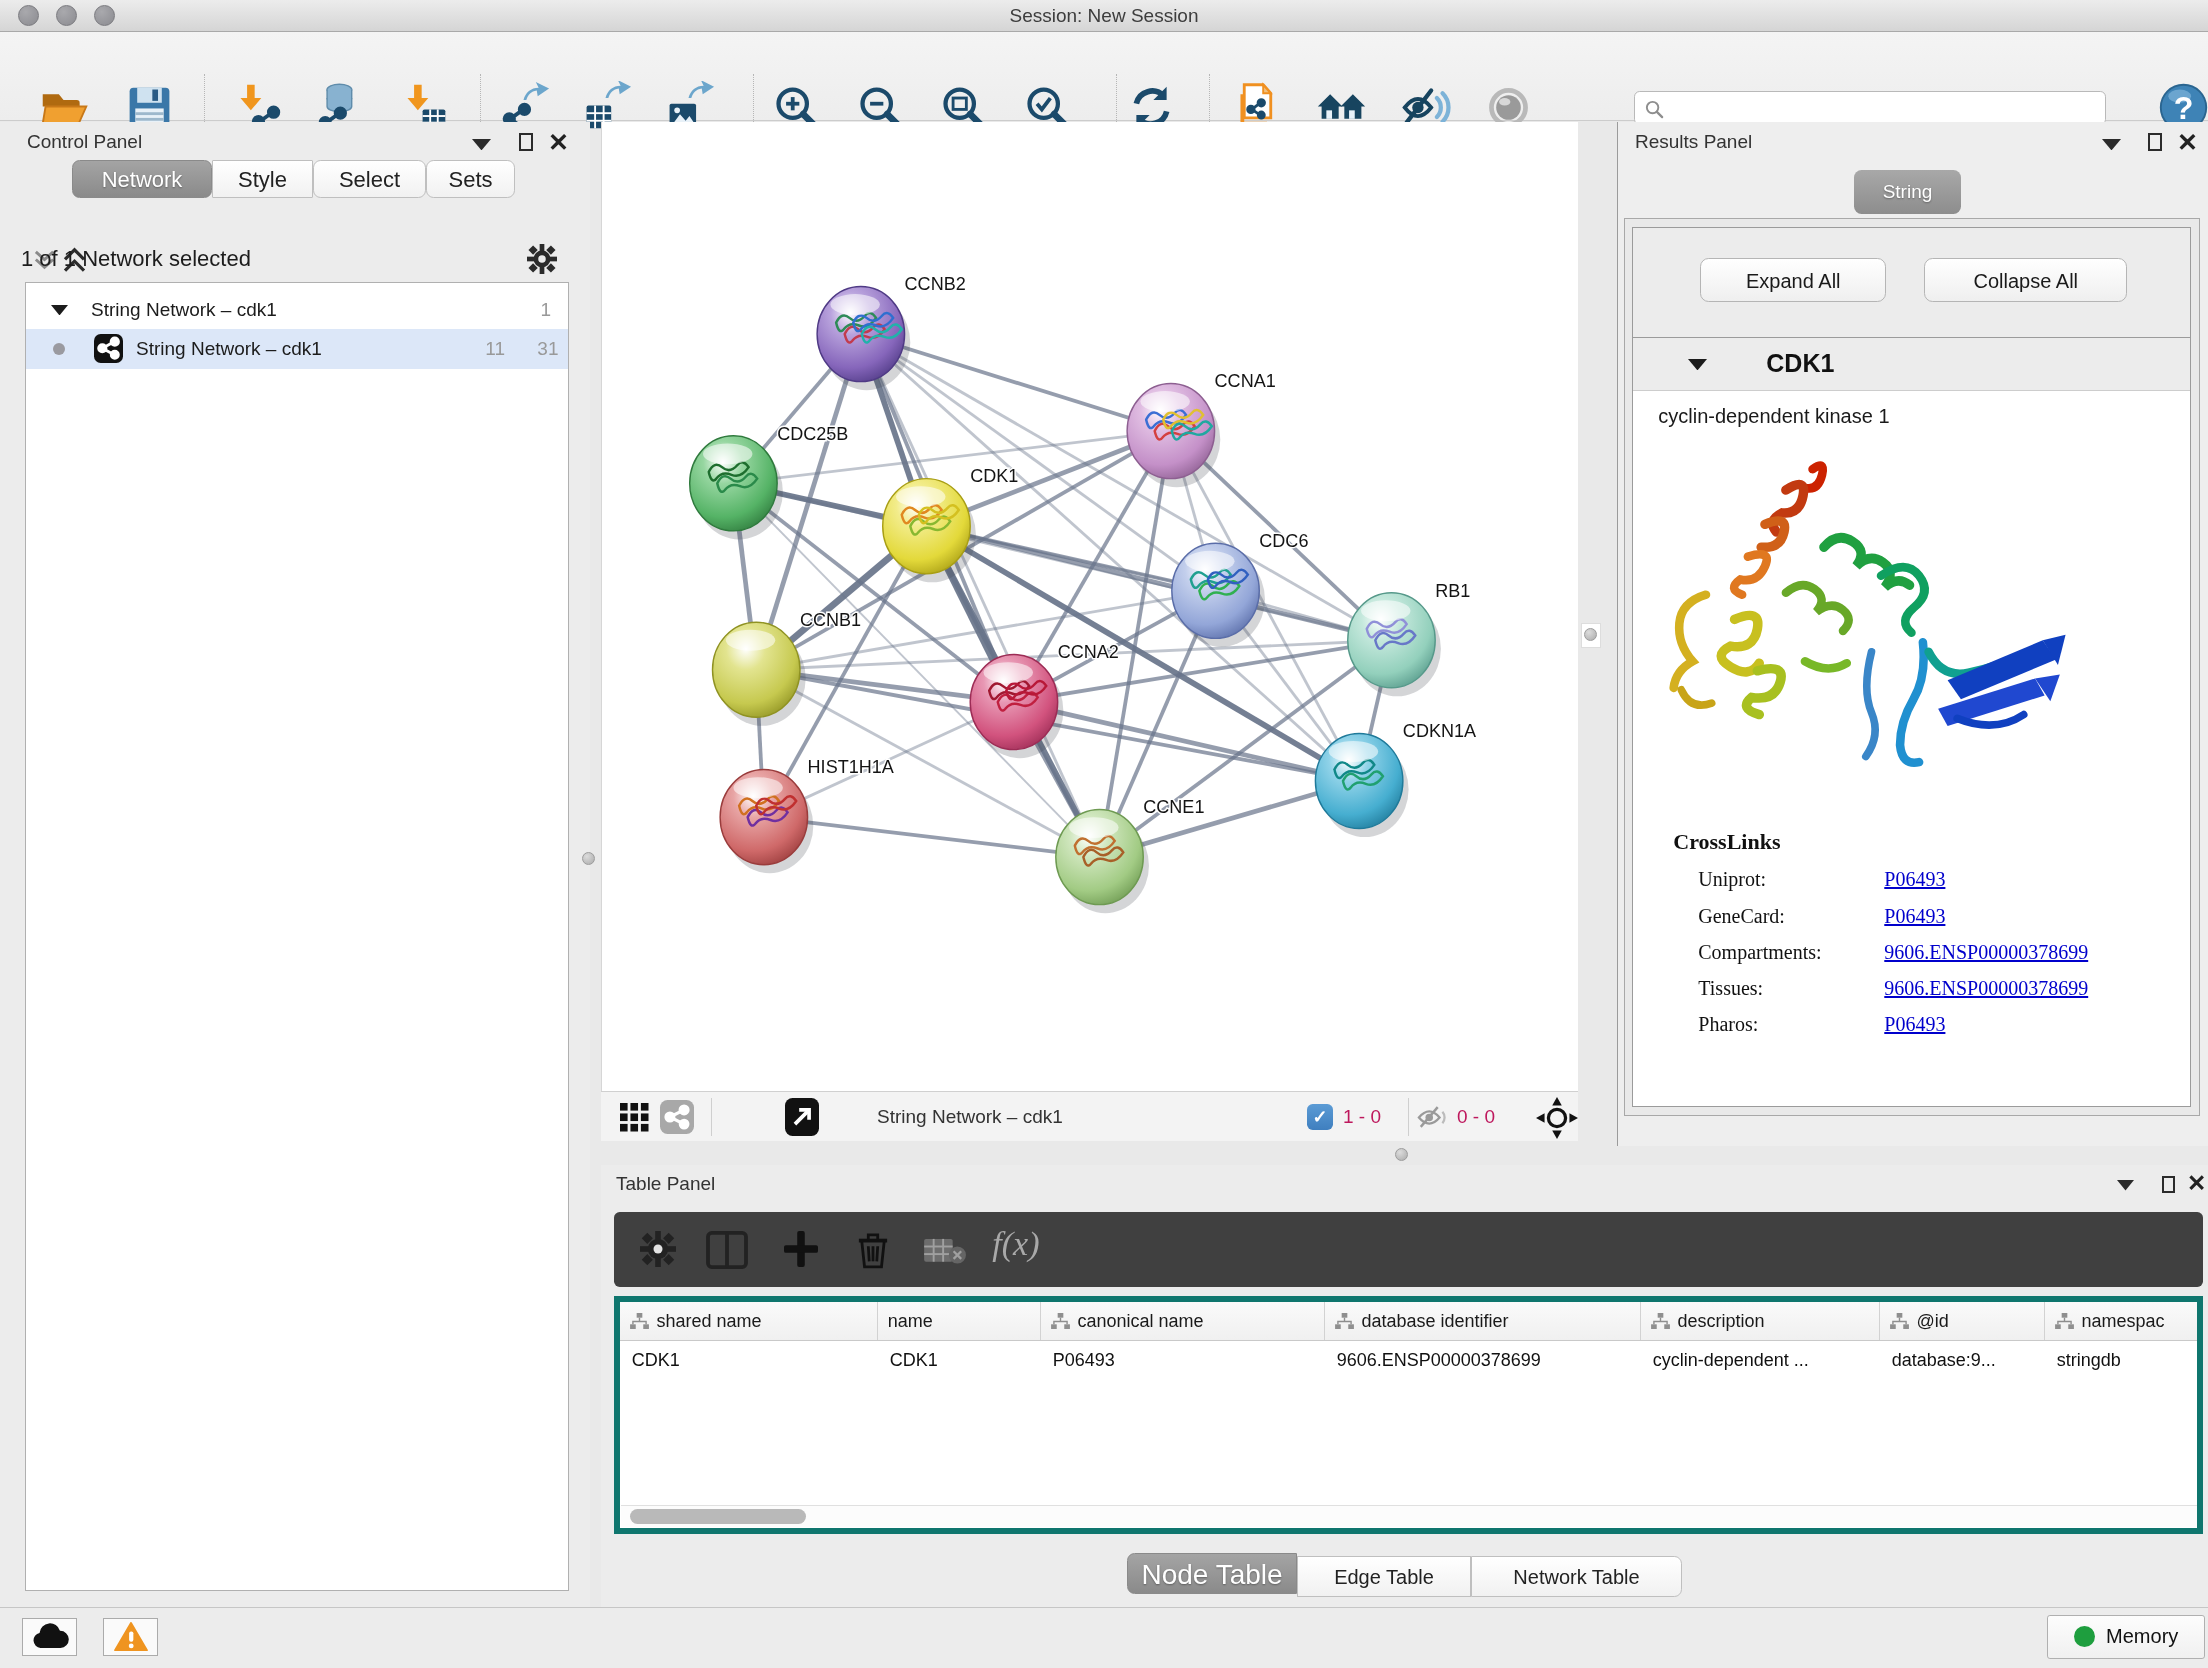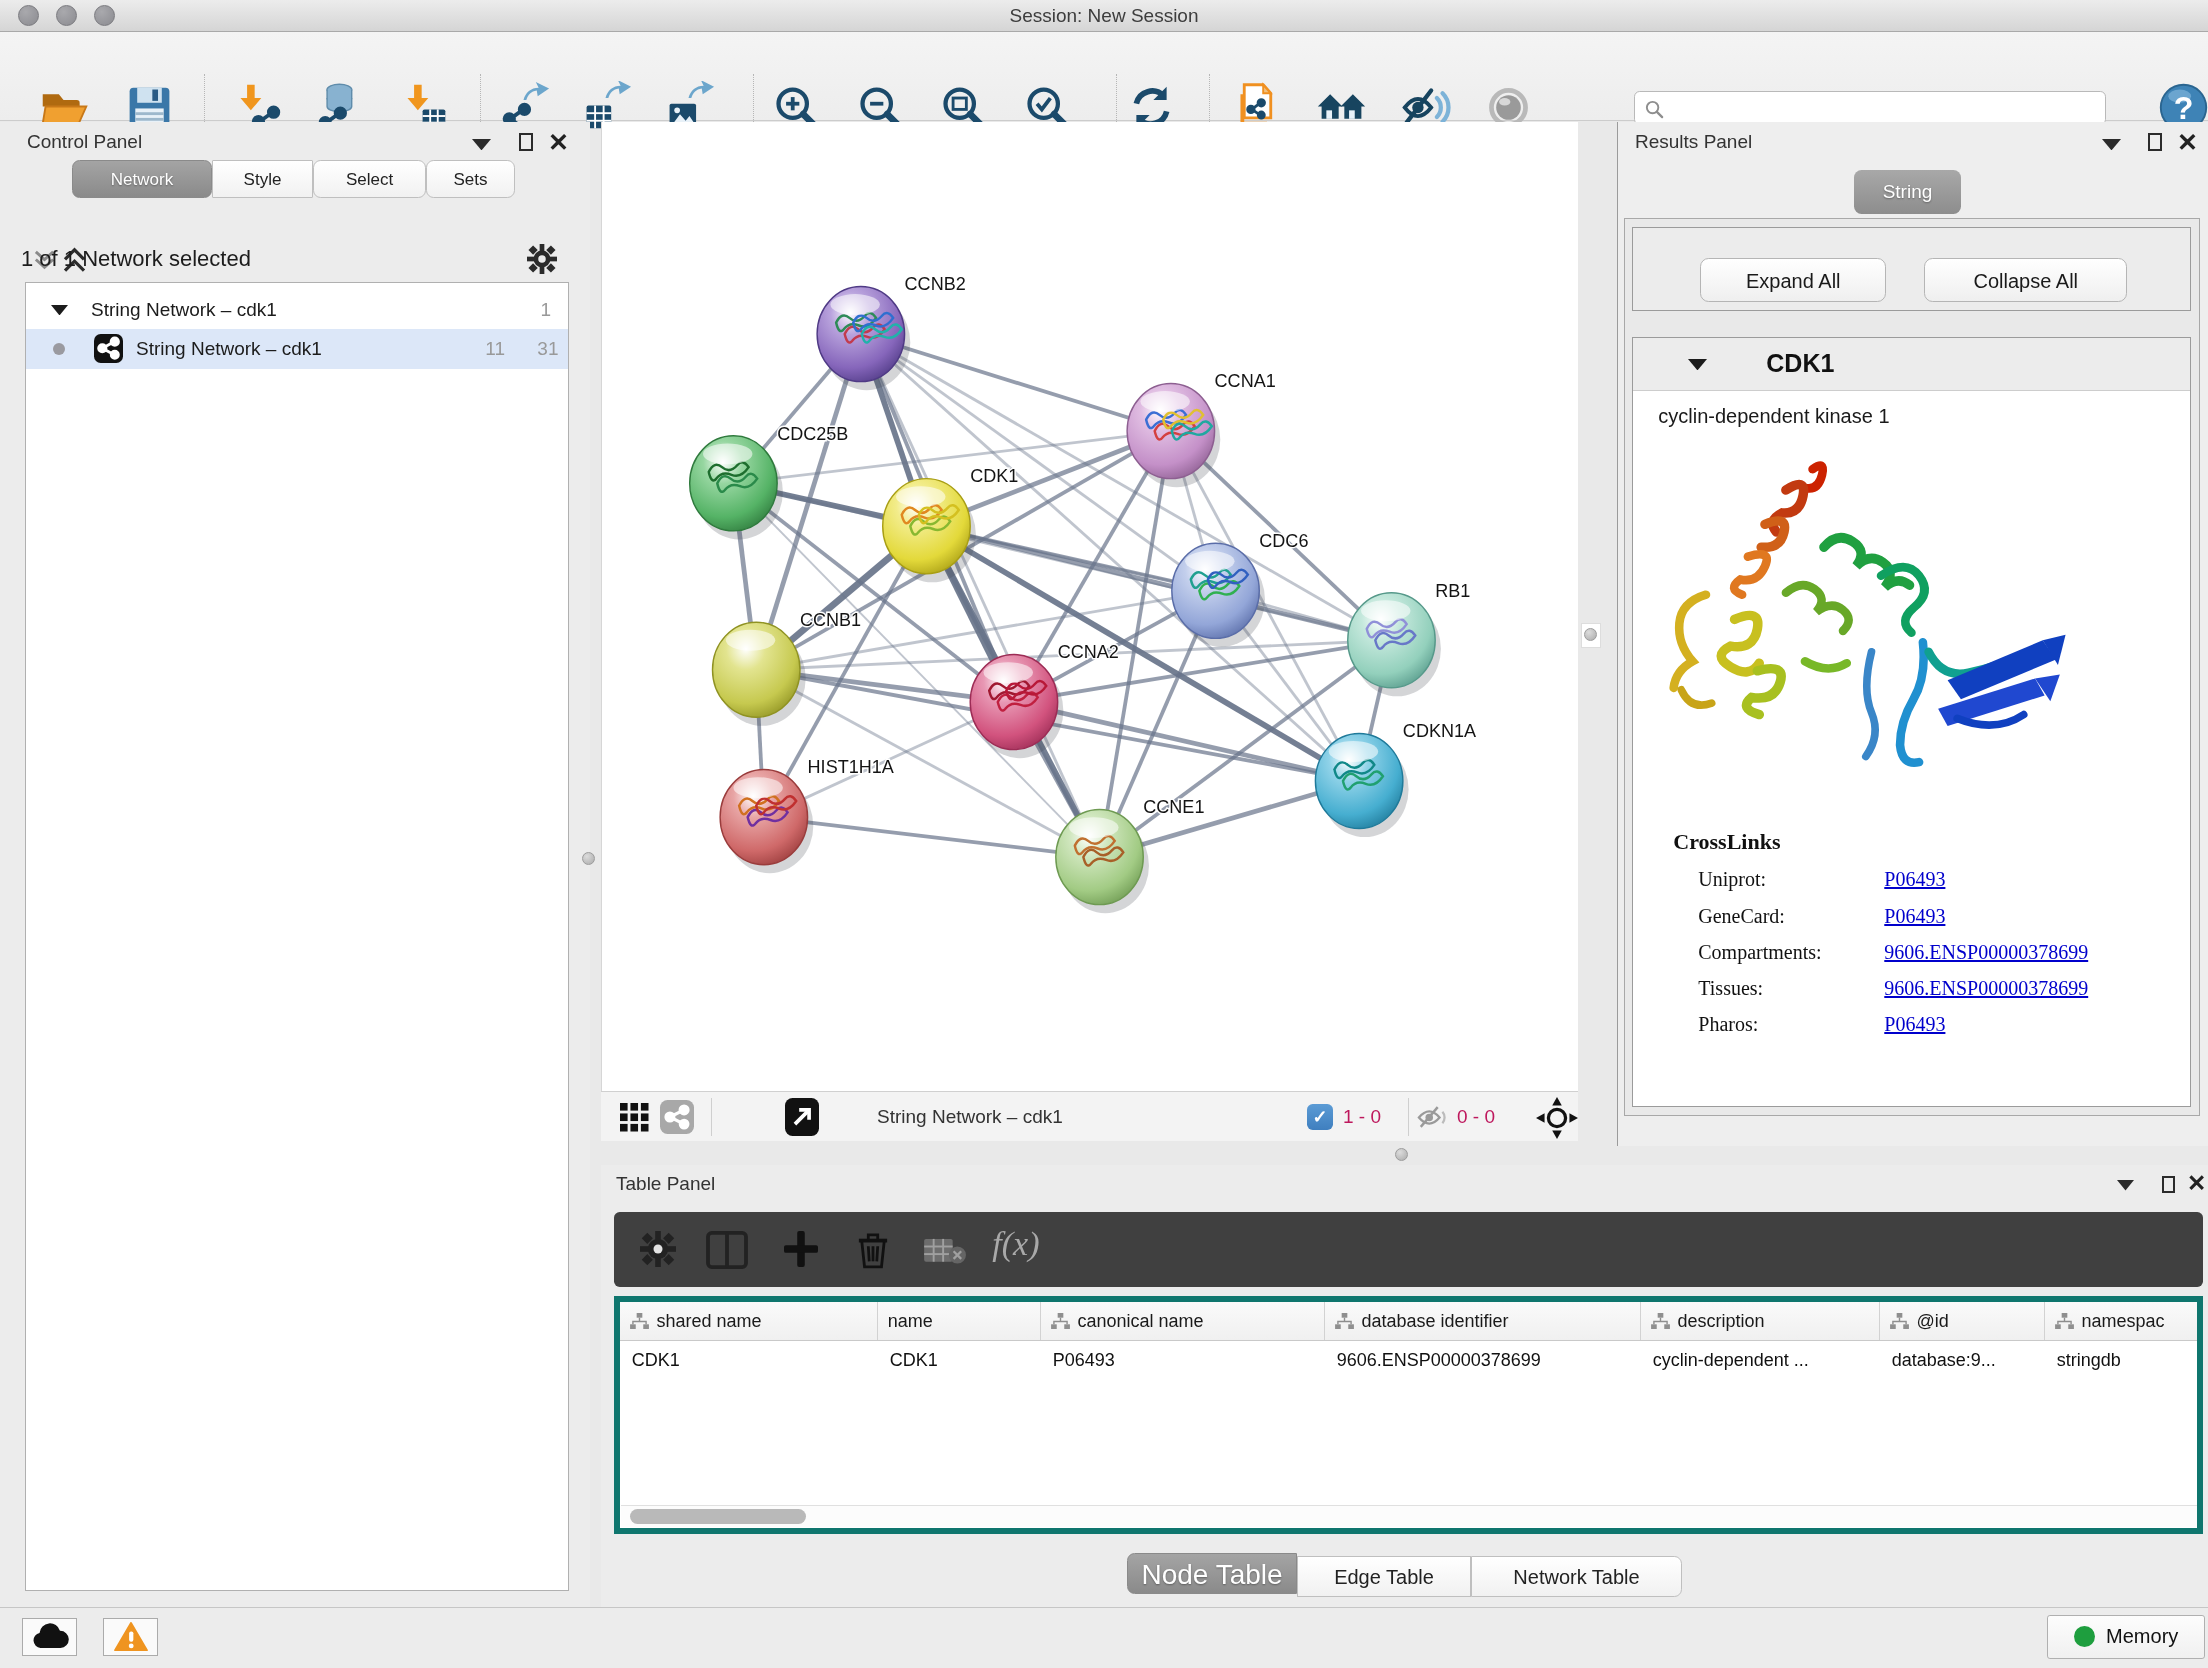--- a/index.html
+++ b/index.html
@@ -23,21 +23,21 @@
   .searchbox{position:absolute;left:1634px;top:59px;width:472px;height:34px;background:#fff;
     border:1px solid #b9b9b9;border-radius:5.7px;box-sizing:border-box;}
   .searchbox svg{position:absolute;left:8.6px;top:6.7px;}
   .searchbox input{position:absolute;left:34px;top:1.9px;width:428px;height:27px;border:none;outline:none;
     font-size:18px;font-family:"Liberation Sans",sans-serif;background:transparent;}
   
   .ptitle{font-size:19px;color:#333;}
   .pctl{position:absolute;top:9.5px;color:#222;}
   
   .cpanel{position:absolute;left:0;top:122px;width:590px;height:1486px;background:#ececec;}
-  .cp-tab,.bt-tab{display:inline-block;height:38px;line-height:38px;text-align:center;font-size:17px;
+  .cp-tab,.bt-tab{display:inline-block;height:38px;line-height:38px;text-align:center;font-size:22px;
     border:1px solid #bfbfbf;background:linear-gradient(#ffffff,#f1f1f1);color:#222;box-sizing:border-box;cursor:pointer;}
   .cp-tab.sel,.bt-tab.sel{background:linear-gradient(#a4a4a4,#8a8a8a);color:#fff;border-color:#8a8a8a;
     text-shadow:0 1px 1.9px rgba(0,0,0,.35);}
   .cp-list{position:absolute;left:25px;top:160px;width:544px;height:1309px;background:#fff;
     border:1px solid #b0b0b0;box-sizing:border-box;overflow:hidden;}
   .cp-row{position:relative;height:38px;line-height:38px;font-size:19px;color:#1c1c1c;}
   .cp-count{position:absolute;top:0;color:#999;}
   
   .netcanvas{position:absolute;left:601px;top:122px;width:977px;height:969px;background:#fff;
     border-left:1px solid #d6d6d6;box-sizing:border-box;}
@@ -49,21 +49,21 @@
   .nbtext{position:absolute;top:0;height:50px;line-height:50px;font-size:19px;color:#333;}
   .nbcount{color:#be185d;}
   
   .rpanel{position:absolute;left:1617px;top:122px;width:592px;height:1024px;background:#eeeeee;
     border-left:1.9px solid #9b9b9b;box-sizing:border-box;}
   .rtab{position:absolute;left:236px;top:48px;width:107px;height:44px;line-height:44px;text-align:center;
     border-radius:7.6px;background:linear-gradient(#a8a8a8,#8d8d8d);color:#fff;font-size:19px;
     text-shadow:0 1px 1.9px rgba(0,0,0,.35);cursor:pointer;}
   .rbox{position:absolute;left:5.7px;top:96px;width:576px;height:898px;border:1px solid #a8a8a8;
     background:#e9e9e9;box-sizing:border-box;}
-  .rbox1{position:absolute;left:7.6px;top:7.6px;width:559px;height:84px;border:1px solid #9b9b9b;
+  .rbox1{position:absolute;left:7.6px;top:7.6px;width:559px;height:111px;border:1px solid #9b9b9b;
     background:#ececec;box-sizing:border-box;}
   .rbtn{position:absolute;top:30px;height:44px;line-height:44px;text-align:center;font-size:20px;color:#1a1a1a;
     background:linear-gradient(#ffffff,#efefef);border:1px solid #b5b5b5;border-radius:8.6px;box-sizing:border-box;cursor:pointer;}
   .rbox2{position:absolute;left:7.6px;top:118px;width:559px;height:770px;border:1px solid #9b9b9b;
     background:#fff;box-sizing:border-box;}
   .rb2head{position:absolute;left:0;top:0;width:100%;height:53px;background:#ececec;border-bottom:1px solid #cdcdcd;box-sizing:border-box;}
   .gene{position:absolute;left:133px;top:11.4px;font-size:25px;font-weight:bold;color:#111;}
   .genedesc{position:absolute;left:25px;top:67px;font-size:20px;color:#1a1a1a;}
   .xlinks{position:absolute;left:0;top:491px;width:100%;font-family:"Liberation Serif",serif;}
   .xl-head{margin-left:40px;font-size:22px;font-weight:bold;color:#111;}

